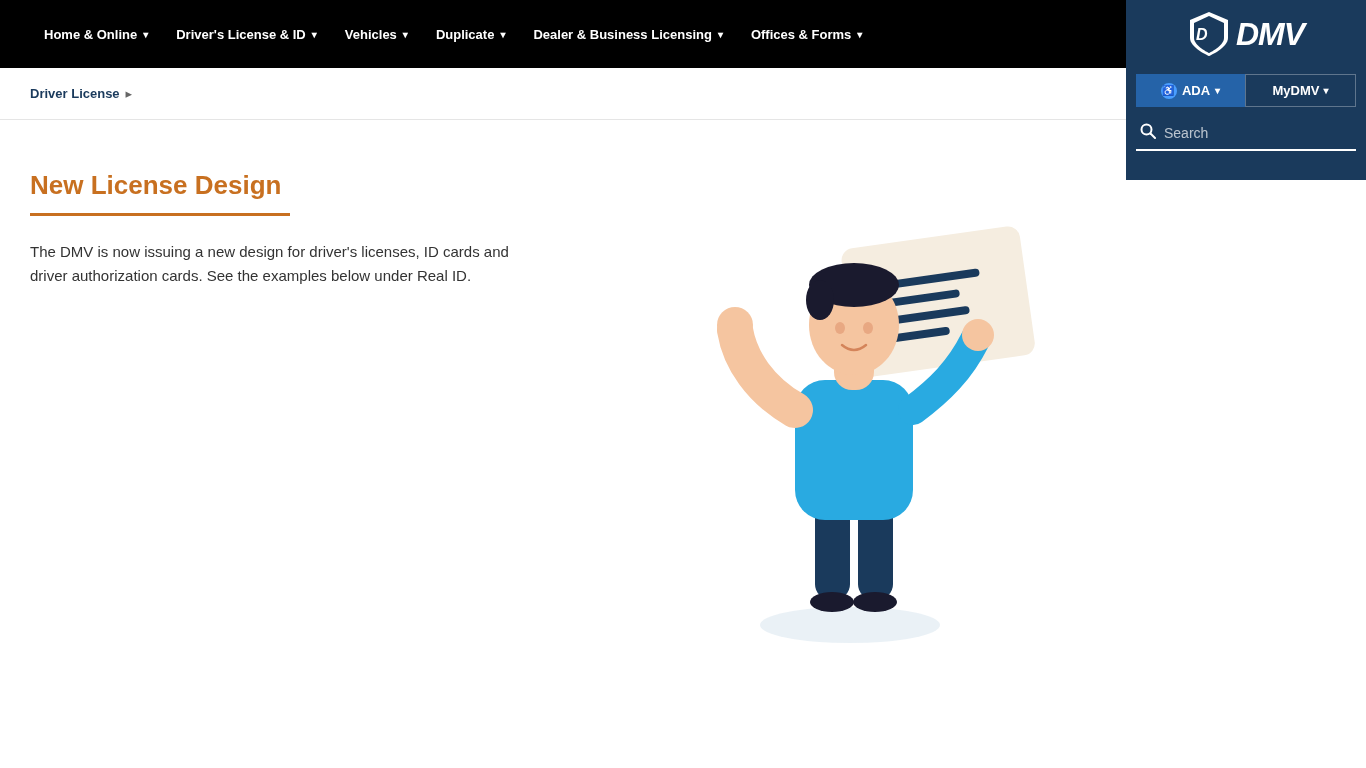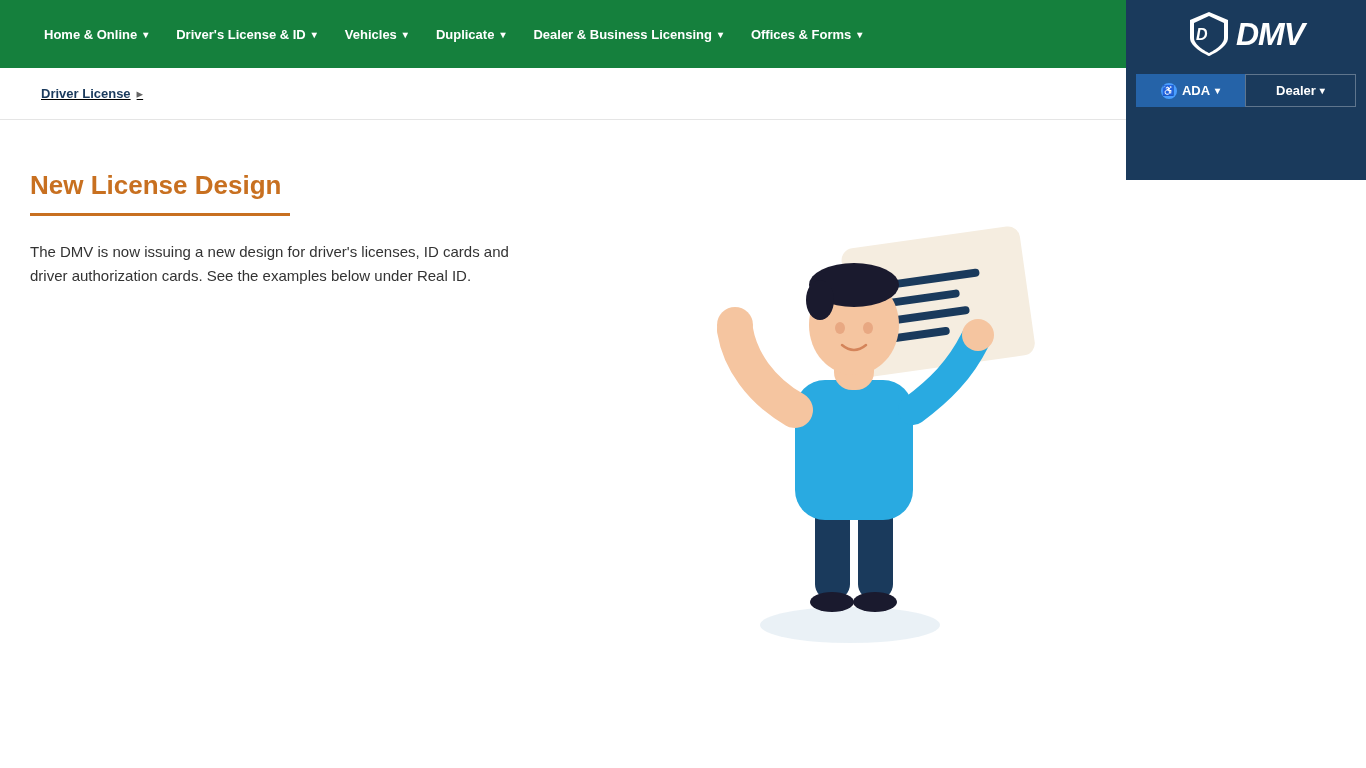--- a/index.html
+++ b/index.html
@@ -1,20 +1,20 @@
 <!DOCTYPE html>
 <html><head>
   <meta charset="utf-8">
   <style>
     * { margin: 0; padding: 0; box-sizing: border-box; }
     body { font-family: Arial, sans-serif; background: #fff; width: 1366px; min-height: 768px; overflow-x: hidden; }
 
     
     nav {
-      background: #15803d;
+      background: #000000;
       display: flex;
       align-items: center;
       padding: 0 30px;
       height: 68px;
       position: relative;
     }
     .nav-links {
       display: flex;
       align-items: center;
       gap: 0;
@@ -136,26 +136,25 @@
       border: none;
       color: #fff;
       font-size: 14px;
       outline: none;
       width: 100%;
     }
     .search-input::placeholder { color: rgba(255,255,255,0.7); }
 
     
     .breadcrumb-bar {
-      padding: 18px 41px;
+      padding: 18px 30px;
       border-bottom: 1px solid #e5e5e5;
       display: flex;
       align-items: center;
       gap: 6px;
-      text-decoration: underline;
     }
     .breadcrumb-link {
       color: #1a3a5c;
       font-size: 13px;
       font-weight: 700;
       text-decoration: none;
       cursor: pointer;
     }
     .breadcrumb-separator {
       color: #666;
@@ -256,25 +255,34 @@
       <span class="logo-text">DMV</span>
     </div>
 
     <div class="logo-buttons">
       <button class="ada-btn">
         <span class="ada-icon">♿</span>
         <span>ADA</span>
         <span style="font-size:10px;">▾</span>
       </button>
       <button class="mydmv-btn">
-        <span>Dealer</span>
+        <span>MyDMV</span>
         <span style="font-size:10px;">▾</span>
       </button>
     </div>
 
+    <div class="search-box">
+      <span class="search-icon-svg">
+        <svg width="16" height="16" viewBox="0 0 16 16" fill="none" xmlns="http://www.w3.org/2000/svg">
+          <circle cx="6.5" cy="6.5" r="5" stroke="white" stroke-width="2"></circle>
+          <line x1="10.5" y1="10.5" x2="15" y2="15" stroke="white" stroke-width="2" stroke-linecap="round"></line>
+        </svg>
+      </span>
+      <input class="search-input" type="text" placeholder="Search" style="">
+    </div>
   </div>
 </nav>
 
 <div class="breadcrumb-bar">
   <a class="breadcrumb-link">Driver License</a>
   <span class="breadcrumb-separator">▸</span>
 </div>
 
 <div class="main-content">
   <div class="content-left">

